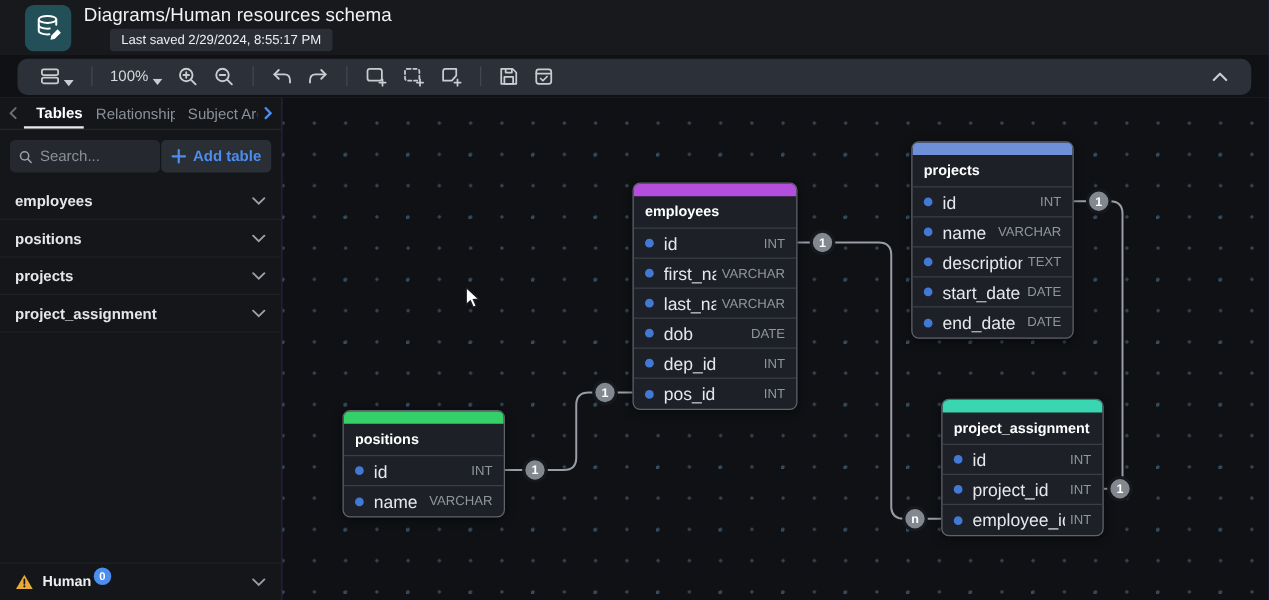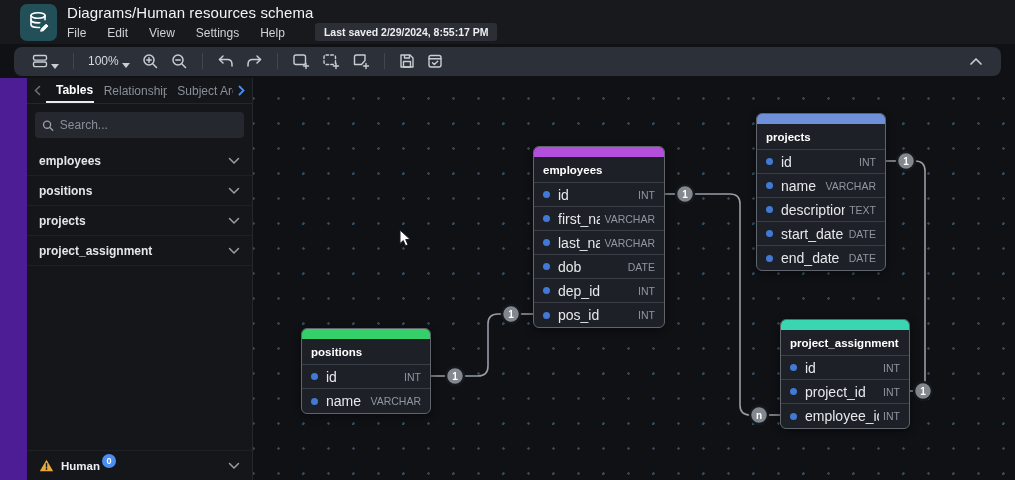--- a/index.html
+++ b/index.html
@@ -7,33 +7,33 @@
     font-family:"Liberation Sans","DejaVu Sans",sans-serif; }
   .app { width:1015px; height:480px; display:flex; flex-direction:column; background:#4c1d95; }
 
   
   .titlebar { height:44px; background:#17191d; display:flex; align-items:center; padding-left:20px; flex:0 0 auto; }
   .logo { width:37px; height:37px; border-radius:7px; background:#234f58; display:flex; align-items:center; justify-content:center; flex:0 0 auto; }
   .head-col { margin-left:10px; display:flex; flex-direction:column; justify-content:center; }
   .doc-title { color:#f2f3f5; font-size:15px; line-height:17px; letter-spacing:.1px; }
   .menubar { display:flex; align-items:center; margin-top:2px; }
   .menu-item { color:#cfd3d9; font-size:12px; padding:1px 0; margin-right:21px; cursor:default; }
-  .saved-badge { background:#2b2e34; color:#eceef1; font-size:10.5px; font-weight:bold; border-radius:3px; padding:3px 9px; margin-left:9px; white-space:nowrap; }
+  .saved-badge { background:#2b2e34; color:#eceef1; font-size:10.5px; font-weight:normal; border-radius:3px; padding:3px 9px; margin-left:21px; white-space:nowrap; }
 
   
   .toolbar-row { height:34px; background:#0f1115; display:flex; align-items:center; padding:0 14px; flex:0 0 auto; }
   .pill { height:29px; background:#2c3038; border-radius:8px; flex:1; display:flex; align-items:center; padding:0 12px; }
   .tbtn { display:flex; align-items:flex-end; gap:3px; color:#c9cdd3; padding:4px 6px; border-radius:4px; cursor:default; }
   .tbtn svg { display:block; }
   .tdiv { width:1px; height:16px; background:#42464e; margin:0 8px; }
   .zoom-label { color:#d7dae0; font-size:12px; }
   .pill-right { margin-left:auto; display:flex; align-items:center; }
 
   
-  .main { flex:1; display:flex; min-height:0;margin-left:27px; }
+  .main { flex:1; display:flex; min-height:0; }
   .sidebar { width:226px; background:#141619; border-right:1px solid #24272c; position:relative; flex:0 0 auto; display:flex; flex-direction:column; }
   .tabs { height:26px; display:flex; align-items:stretch; border-bottom:1px solid #23262b; padding:0 2px; }
   .tab-scroll { display:flex; align-items:center; padding:0 4px; color:#6b7076; }
   .tab { font-size:12px; color:#8a8f98; padding:0 10px; display:flex; align-items:center; white-space:nowrap; overflow:hidden; }
   .tab.active { color:#fff; font-weight:bold; border-bottom:2px solid #e9eaec; }
   .search-row { display:flex; align-items:center; padding:8px 8px; gap:1px; }
   .search-box { flex:1; height:26px; background:#25282e; border-radius:4px; display:flex; align-items:center; padding:0 7px; gap:6px; }
   .search-box input { background:transparent; border:none; outline:none; color:#d6d9de; font-size:12px; width:100%;
     font-family:"Liberation Sans","DejaVu Sans",sans-serif; }
   .search-box input::placeholder { color:#8a8f98; }
@@ -79,21 +79,20 @@
         <ellipse cx="11" cy="5.5" rx="7" ry="2.8"></ellipse>
         <path d="M4 5.5 v4.6 c0 1.55 3.1 2.8 7 2.8 .6 0 1.2-.03 1.8-.08"></path>
         <path d="M18 5.5 v4.2"></path>
         <path d="M4 10.1 v4.6 c0 1.55 3.1 2.8 7 2.8 .5 0 1-.02 1.5-.06"></path>
         <path d="M14.5 18.8 l4.6-4.6 1.9 1.9 -4.6 4.6 -2.4.5 z" fill="#fff" stroke-width="1"></path>
       </svg>
     </div>
     <div class="head-col">
       <div class="doc-title">Diagrams/Human resources schema</div>
       <nav class="menubar">
-        <span id="menu-items"><span class="menu-item">File</span><span class="menu-item">Edit</span><span class="menu-item">View</span><span class="menu-item">Settings</span><span class="menu-item">Help</span></span>
         <span class="saved-badge">Last saved 2/29/2024, 8:55:17 PM</span>
       </nav>
     </div>
   </header>
 
   <div class="toolbar-row">
     <div class="pill">
       <span class="tbtn">
         <svg width="16" height="16" viewBox="0 0 16 16" fill="none" stroke="#c9cdd3" stroke-width="1.4">
           <rect x="1.5" y="2.5" width="13" height="4.6" rx="1.5"></rect>
@@ -203,20 +202,26 @@
       </div>
 
       <div class="search-row">
         <div class="search-box">
           <svg width="13" height="13" viewBox="0 0 14 14" fill="none" stroke="#9aa0a6" stroke-width="1.6" stroke-linecap="round">
             <circle cx="6" cy="6" r="4.2"></circle>
               <path d="M9.3 9.3 L12.7 12.7"></path>
           </svg>
           <input type="text" placeholder="Search..." style="">
         </div>
+        <button class="add-table-btn">
+          <svg width="12" height="12" viewBox="0 0 12 12" fill="none" stroke="#4c8df0" stroke-width="1.8" stroke-linecap="round">
+              <path d="M6 1 V11 M1 6 H11"></path>
+            </svg>
+          <span>Add table</span>
+        </button>
       </div>
 
       <div class="side-list" id="side-list">
   <div class="side-item">
     <span class="side-label">employees</span>
     <svg width="12" height="8" viewBox="0 0 12 8" fill="none" stroke="#9aa0a6" stroke-width="1.5" stroke-linecap="round">
               <path d="M1.5 1.5 L6 6 L10.5 1.5"></path>
             </svg>
   </div>
 

